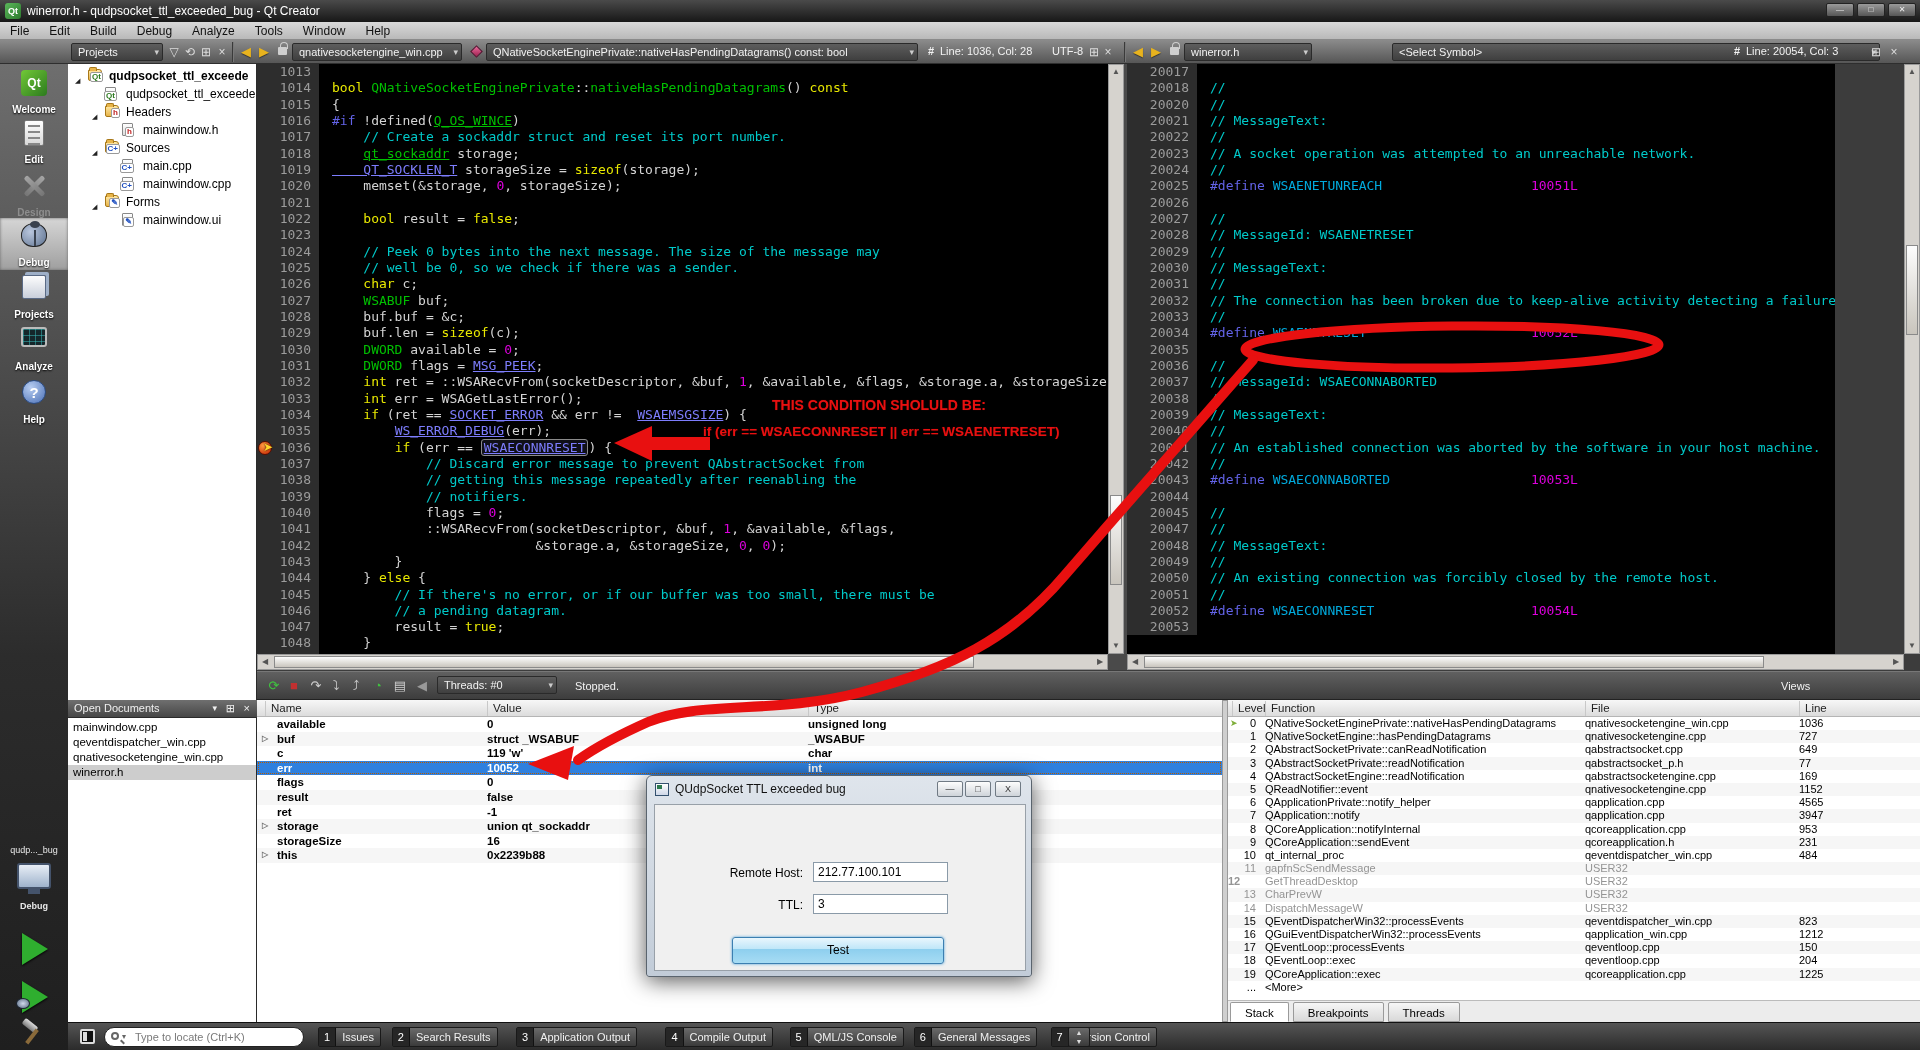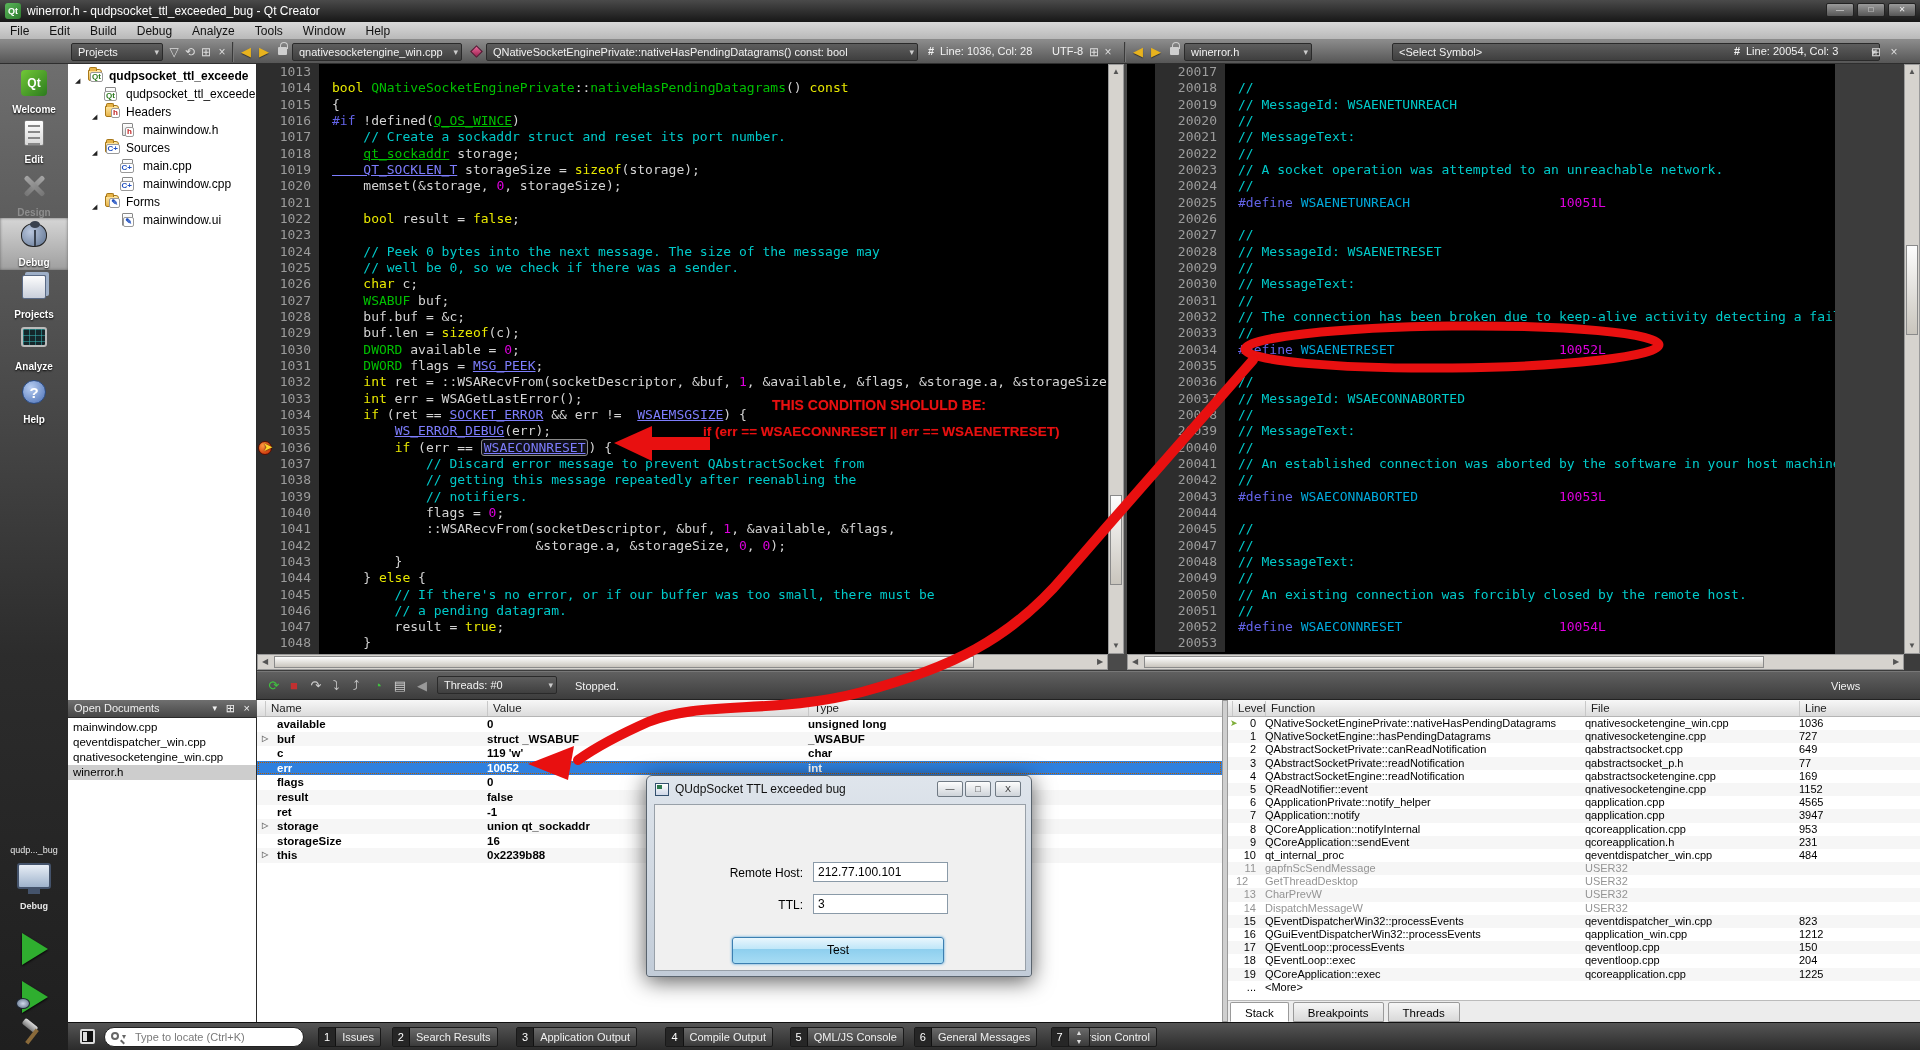--- a/index.html
+++ b/index.html
@@ -107,21 +107,21 @@
     background:linear-gradient(#6f6f6f,#474747); color:#f0f0f0; font-size:11px; line-height:17px;
     border-bottom:1px solid #2a2a2a; }
   .docpanel { left:68px; top:718px; width:189px; height:304px; background:#fff; overflow:hidden;
     border-right:1px solid #2a2a2a; }
   .docrow { height:15px; line-height:15px; font-size:11.5px; color:#000; padding-left:5px; white-space:nowrap; }
   .docrow.sel { background:#cdcdcd; }
 
   
   .editor { top:64px; height:590px; background:#000; overflow:hidden;text-decoration:underline; }
   .ed-left { left:257px; width:851px; }
-  .ed-right { left:1127px; width:708px;padding-left:28px; }
+  .ed-right { left:1127px; width:708px; }
   .code-line { position:relative; height:16.34px; line-height:16.34px; white-space:pre;
     font-family:"DejaVu Sans Mono",monospace; font-size:13px; }
   .gut { position:absolute; left:0; top:0; width:62px; height:16.34px; background:#2d2d2d;
     color:#9c9c9c; text-align:right; padding-right:8px; }
   .gut-r { width:70px; }
   .cl { position:absolute; left:75px; top:0; }
   .cl-r { left:83px; }
   .tk-w{color:#d4d4d4} .tk-k{color:#e8e800} .tk-t{color:#00c000} .tk-tu{color:#00c000;text-decoration:underline}
   .tk-c{color:#00caca} .tk-p{color:#6363e8} .tk-m{color:#7d7dfd;text-decoration:underline}
   .tk-n{color:#dd00dd} .tk-dm{color:#00aadd}
@@ -406,21 +406,20 @@
       <div class="code-line"><span class="gut ">1044</span><span class="cl "><span class="tk-w">    } </span><span class="tk-k">else</span><span class="tk-w"> {</span></span></div>
       <div class="code-line"><span class="gut ">1045</span><span class="cl "><span class="tk-c">        // If there's no error, or if our buffer was too small, there must be</span></span></div>
       <div class="code-line"><span class="gut ">1046</span><span class="cl "><span class="tk-c">        // a pending datagram.</span></span></div>
       <div class="code-line"><span class="gut ">1047</span><span class="cl "><span class="tk-w">        result = </span><span class="tk-k">true</span><span class="tk-w">;</span></span></div>
       <div class="code-line"><span class="gut ">1048</span><span class="cl "><span class="tk-w">    }</span></span></div>
       <div class="code-line"><span class="gut ">1049</span><span class="cl "></span></div>
     </div>
   <div class="abs editor ed-right" id="edright">
       <div class="code-line"><span class="gut gut-r">20017</span><span class="cl cl-r"></span></div>
       <div class="code-line"><span class="gut gut-r">20018</span><span class="cl cl-r"><span class="tk-c">//</span></span></div>
-      <div class="code-line"><span class="gut gut-r">20019</span><span class="cl cl-r"><span class="tk-c">// MessageId: WSAENETUNREACH</span></span></div>
       <div class="code-line"><span class="gut gut-r">20020</span><span class="cl cl-r"><span class="tk-c">//</span></span></div>
       <div class="code-line"><span class="gut gut-r">20021</span><span class="cl cl-r"><span class="tk-c">// MessageText:</span></span></div>
       <div class="code-line"><span class="gut gut-r">20022</span><span class="cl cl-r"><span class="tk-c">//</span></span></div>
       <div class="code-line"><span class="gut gut-r">20023</span><span class="cl cl-r"><span class="tk-c">// A socket operation was attempted to an unreachable network.</span></span></div>
       <div class="code-line"><span class="gut gut-r">20024</span><span class="cl cl-r"><span class="tk-c">//</span></span></div>
       <div class="code-line"><span class="gut gut-r">20025</span><span class="cl cl-r"><span class="tk-p">#define </span><span class="tk-dm">WSAENETUNREACH</span><span class="tk-w">                   </span><span class="tk-n">10051L</span></span></div>
       <div class="code-line"><span class="gut gut-r">20026</span><span class="cl cl-r"></span></div>
       <div class="code-line"><span class="gut gut-r">20027</span><span class="cl cl-r"><span class="tk-c">//</span></span></div>
       <div class="code-line"><span class="gut gut-r">20028</span><span class="cl cl-r"><span class="tk-c">// MessageId: WSAENETRESET</span></span></div>
       <div class="code-line"><span class="gut gut-r">20029</span><span class="cl cl-r"><span class="tk-c">//</span></span></div>
@@ -477,21 +476,21 @@
     <div class="dbgico" style="left:8px;color:#3fc43f">⟳</div>
     <div class="dbgico" style="left:28px;color:#c23030">■</div>
     <div class="dbgico" style="left:50px">↷</div>
     <div class="dbgico" style="left:70px">⤵</div>
     <div class="dbgico" style="left:90px">⤴</div>
     <div class="dbgico" style="left:112px;color:#3fc43f">◔</div>
     <div class="dbgico" style="left:134px">▤</div>
     <div class="dbgico" style="left:156px;color:#999">◀</div>
     <div class="combo" style="left:180px;top:4px;width:120px">Threads: #0</div>
     <div class="tbtxt" style="left:318px;top:8px">Stopped.</div>
-    <div class="tbtxt" style="left:1574px;top:8px">Views</div>
+    <div class="tbtxt" style="left:1524px;top:8px">Views</div>
   </div>
 
   <div class="abs localspane" id="locals">
       <div class="viewhdr">
         <span style="left: 8px; width: 200px;">Name</span>
         <span style="left: 230px; width: 200px;">Value</span>
         <span style="left: 551px; width: 400px;">Type</span>
       </div>
       <div class="lrow">
         <span style="left: 20px;">available</span>
@@ -623,21 +622,21 @@
         <span style="left: 357px;">qeventdispatcher_win.cpp</span>
         <span style="left: 571px;">484</span>
       </div>
       <div class="srow alt dim">
         <span style="left: 0px; width: 28px; text-align: right;">11</span>
         <span style="left: 37px;">gapfnScSendMessage</span>
         <span style="left: 357px;">USER32</span>
         <span style="left: 571px;"></span>
       </div>
       <div class="srow dim">
-        <span style="left: 0px; width: 28px; text-align: center;">12</span>
+        <span style="left: 0px; width: 28px; text-align: left; font-weight: bold;">12</span>
         <span style="left: 37px;">GetThreadDesktop</span>
         <span style="left: 357px;">USER32</span>
         <span style="left: 571px;"></span>
       </div>
       <div class="srow alt dim">
         <span style="left: 0px; width: 28px; text-align: right;">13</span>
         <span style="left: 37px;">CharPrevW</span>
         <span style="left: 357px;">USER32</span>
         <span style="left: 571px;"></span>
       </div>

